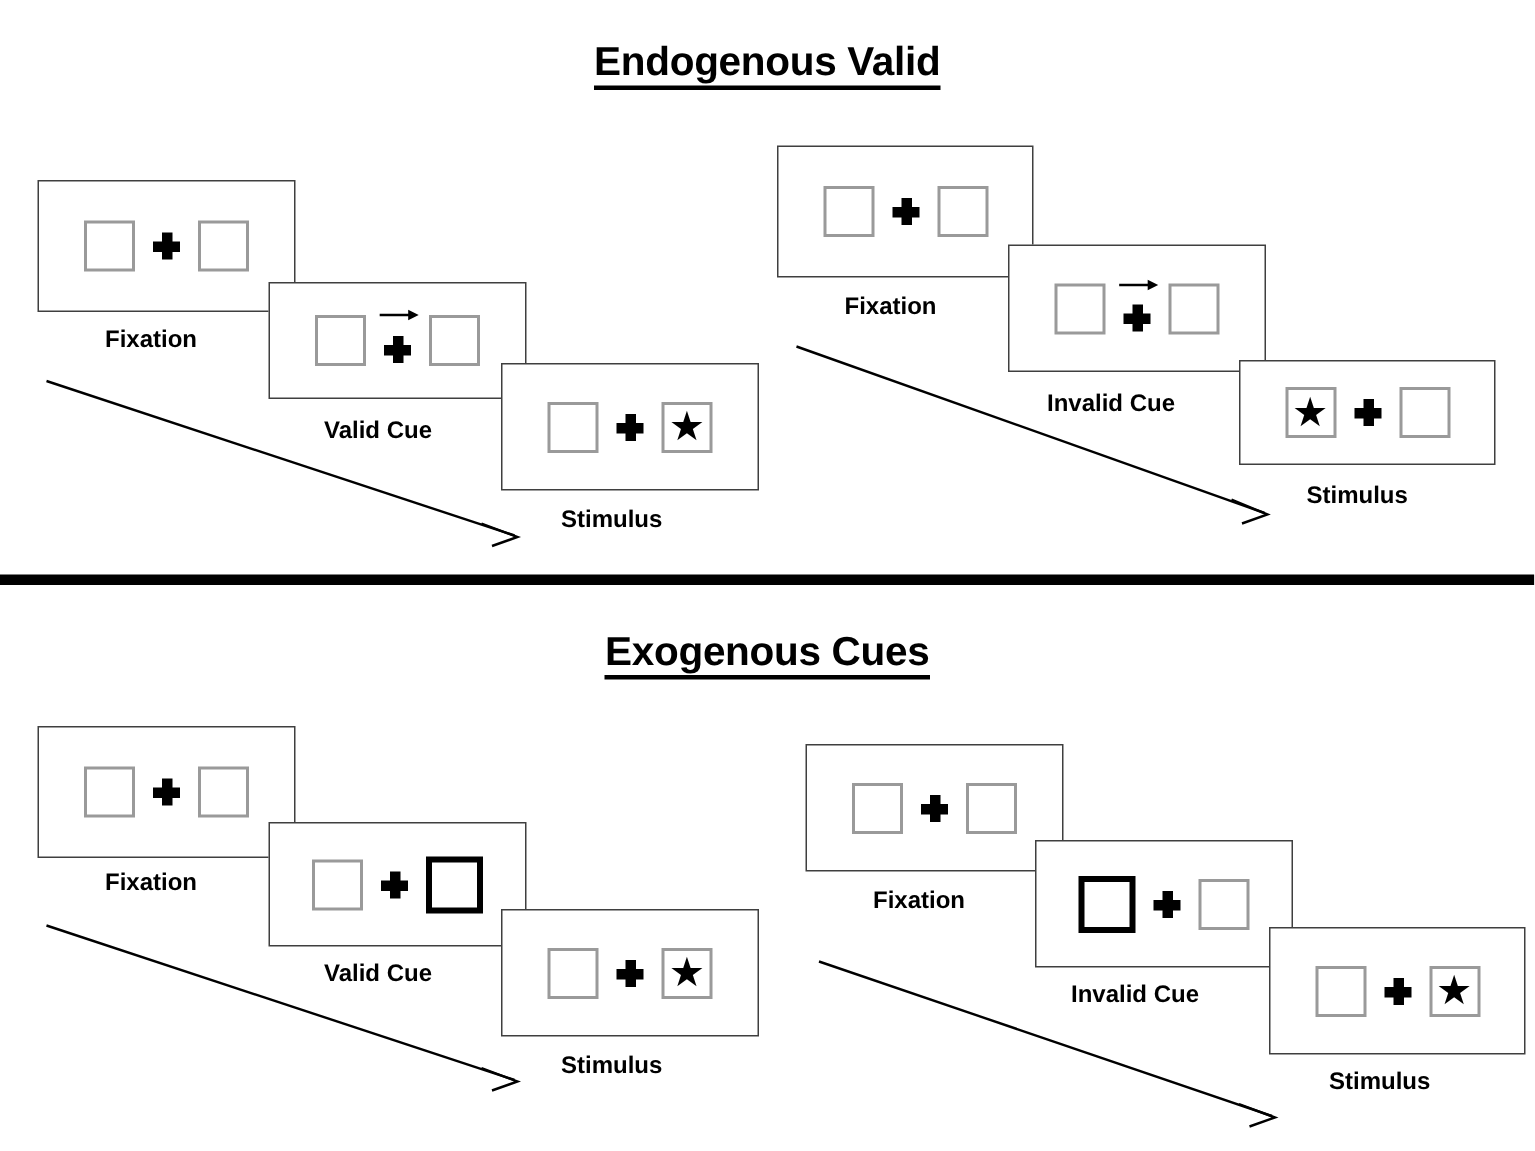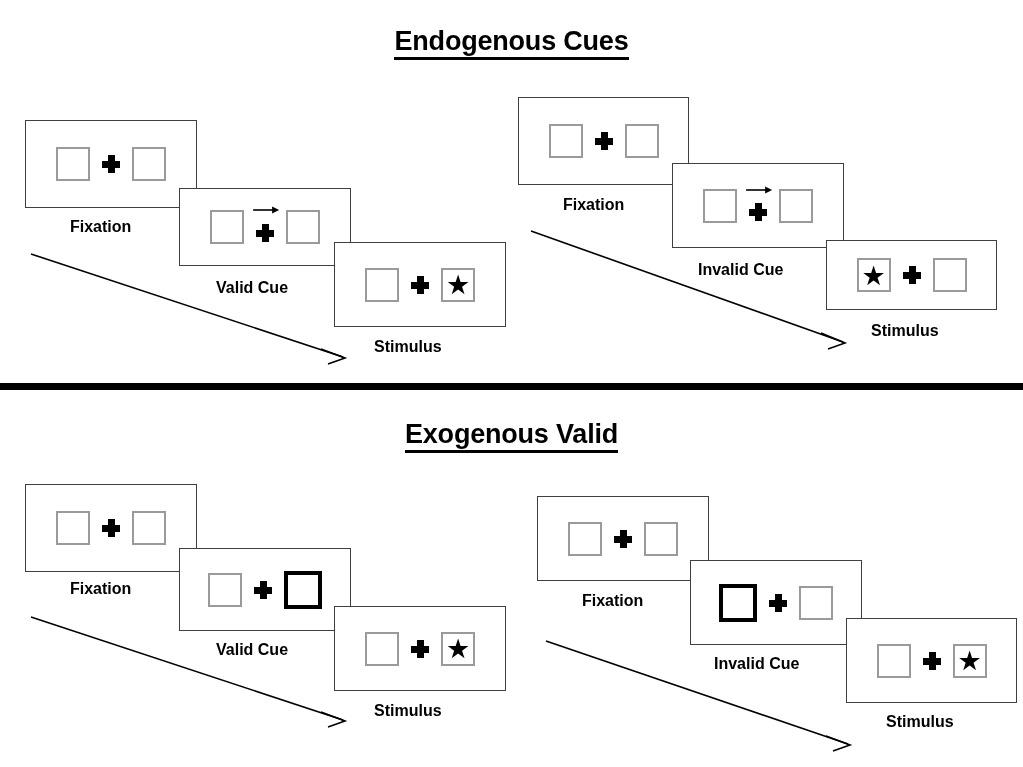--- a/index.html
+++ b/index.html
@@ -128,21 +128,21 @@
     stroke: #000;
     fill: none;
   }
 </style>
 </head>
 <body>
 
 <div id="canvas">
 
   <div class="section-title" style="top:26px;">
-    <span class="t">Endogenous Cues</span>
+    <span class="t">Endogenous Valid</span>
   </div>
 
   <svg class="flow" style="left:25px; top:245px; width:330px; height:125px;" viewBox="0 0 330 125">
     <line x1="6" y1="9" x2="318" y2="112" stroke-width="1.6"></line>
     <polyline points="296,104 320,113 303,119" stroke-width="1.6"></polyline>
   </svg>
 
   <div class="card" style="left:25px; top:120px; width:172px; height:88px;">
     <div class="row">
       <div class="sbox" style="width:34px;height:34px;"></div>
@@ -240,21 +240,21 @@
         </div>
       </div>
       <div class="sbox" style="width:34px;height:34px;"></div>
     </div>
   </div>
   <div class="label" style="left:871px; top:322px;">Stimulus</div>
 
   <div class="divider" style="top:383px;"></div>
 
   <div class="section-title" style="top:419px;">
-    <span class="t">Exogenous Valid</span>
+    <span class="t">Exogenous Cues</span>
   </div>
 
   <svg class="flow" style="left:25px; top:608px; width:330px; height:125px;" viewBox="0 0 330 125">
     <line x1="6" y1="9" x2="318" y2="112" stroke-width="1.6"></line>
     <polyline points="296,104 320,113 303,119" stroke-width="1.6"></polyline>
   </svg>
 
   <div class="card" style="left:25px; top:484px; width:172px; height:88px;">
     <div class="row">
       <div class="sbox" style="width:34px;height:34px;"></div>

